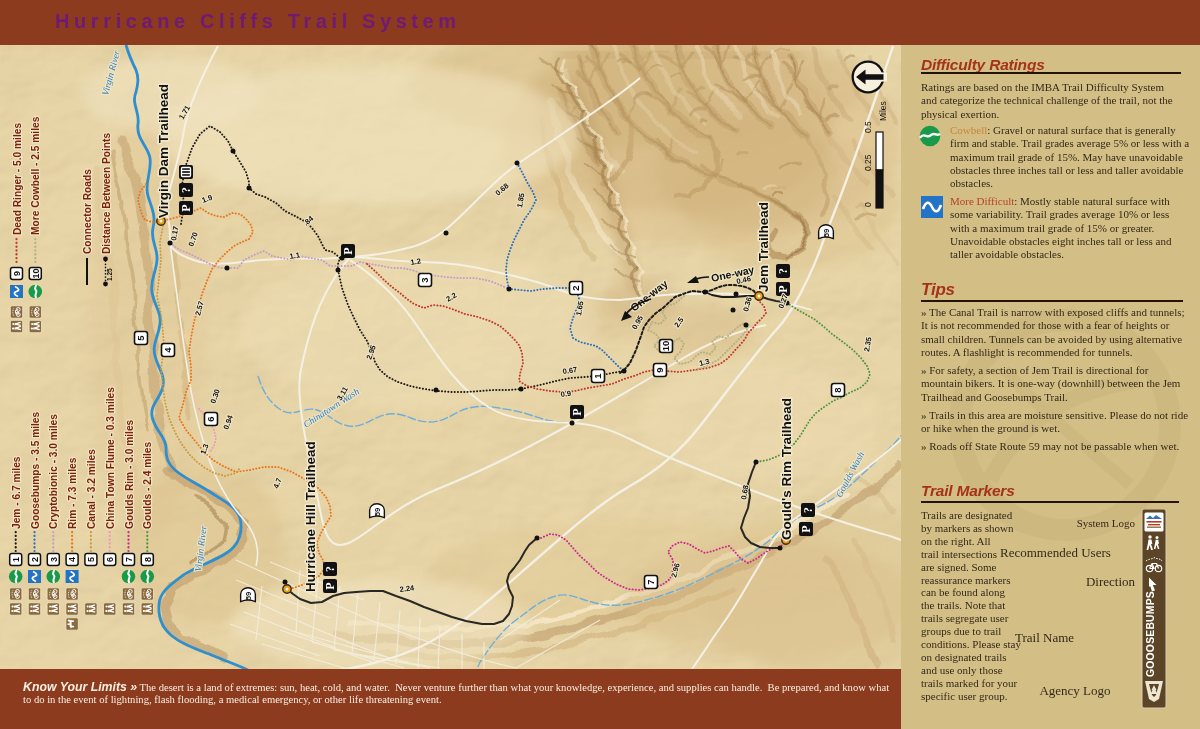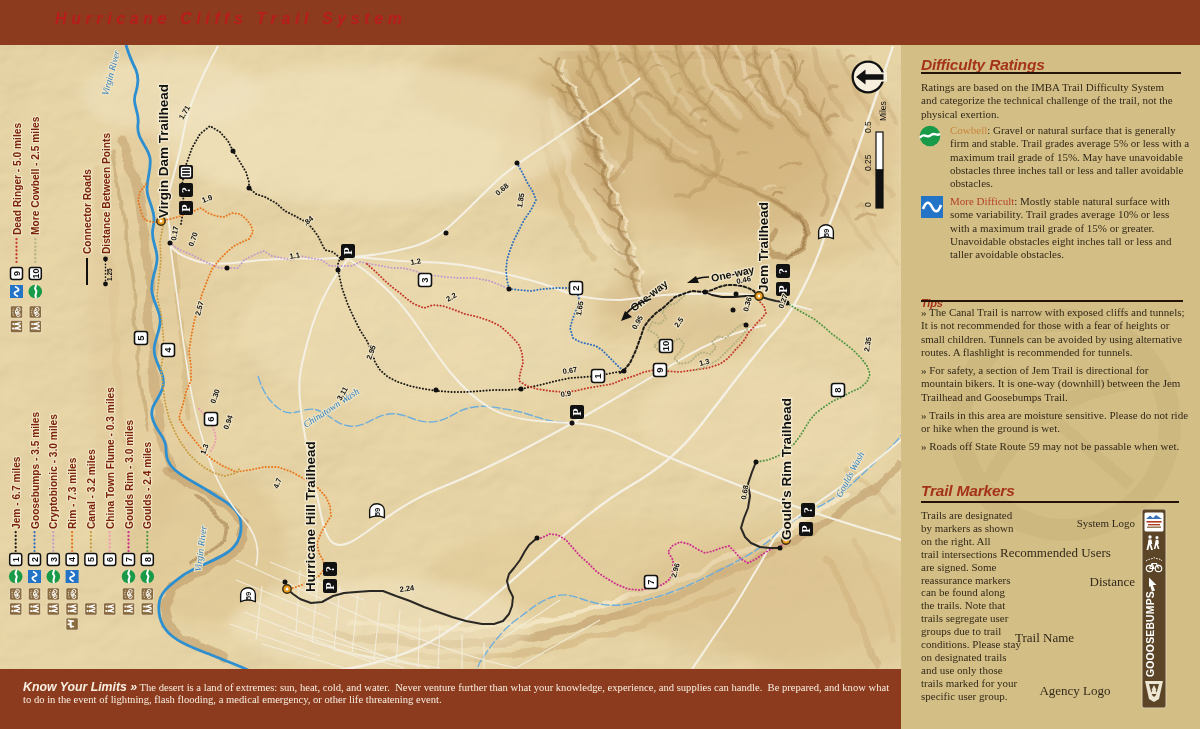--- a/index.html
+++ b/index.html
@@ -831,21 +831,21 @@
 <line x1="105.5" y1="261" x2="105.5" y2="282" stroke="#111" stroke-width="1.6" stroke-dasharray="0.2 3" stroke-linecap="round"></line>
 <circle cx="105.5" cy="259" r="2.4" fill="#111"></circle>
           <circle cx="105.5" cy="284" r="2.4" fill="#111"></circle>
 <text x="112" y="281" transform="rotate(-90,112,281)" font-size="6.5" font-weight="bold" fill="#111" font-family="Liberation Sans,sans-serif">1.25</text>
 </g>
       </g>
 </svg>
 
 <div class="abs" style="left:0;top:0;width:1200px;height:45px;background:#8D3B1E;"></div>
 
-<div class="abs" style="left:55px;top:10px;color:#b91c1c;font-size:16px;font-weight:bold;font-style:italic;letter-spacing:4.6px;">Hurricane Cliffs Trail System</div>
+<div class="abs" style="left:55px;top:10px;color:#701a75;font-size:20px;font-weight:bold;letter-spacing:4.6px;">Hurricane Cliffs Trail System</div>
 
 <div class="abs" style="left:0;top:669px;width:901px;height:60px;background:#8D3B1E;"></div>
 
 <div class="abs ser" style="left:23px;top:681px;width:880px;color:#F7EFE2;font-size:10.6px;line-height:12.4px;"><span style="font-family:'Liberation Sans',sans-serif;font-style:italic;font-weight:bold;font-size:12.3px;">Know Your Limits&nbsp;»</span> The desert is a land of extremes: sun, heat, cold, and water.&nbsp; Never venture further than what your knowledge, experience, and supplies can handle.&nbsp; Be prepared, and know what<br>to do in the event of lightning, flash flooding, a medical emergency, or other life threatening event.</div>
 
 <div class="abs" style="left:901px;top:45px;width:299px;height:684px;background:#D3BF85;"></div>
 
 <svg class="abs" style="left:930px;top:300px" width="260" height="260" viewBox="0 0 260 260" opacity="0.08">
 <circle cx="135" cy="125" r="105" fill="none" stroke="#8A6B3F" stroke-width="22"></circle>
 <path d="M60,180 C90,120 140,90 210,80" fill="none" stroke="#8A6B3F" stroke-width="16"></path>
@@ -865,21 +865,21 @@
 
 <div class="abs ser" style="left:950px;top:124px;width:280px;color:#33291B;font-size:11px;line-height:13.3px;"><span style="color:#C9853B;">Cowbell</span>: Gravel or natural surface that is generally<br>firm and stable. Trail grades average 5% or less with a<br>maximum trail grade of 15%. May have unavoidable<br>obstacles three inches tall or less and taller avoidable<br>obstacles.</div>
 
 <svg class="abs" style="left:921px;top:196px" width="22" height="22" viewBox="0 0 22 22">
       <rect x="0" y="0" width="22" height="22" fill="#2373C6"></rect>
       <path d="M2,13 C5,5 8,5 11,11 C14,17 17,17 20,9" fill="none" stroke="#fff" stroke-width="2.6"></path>
     </svg>
 
 <div class="abs ser" style="left:950px;top:195px;width:280px;color:#33291B;font-size:11px;line-height:13.3px;"><span style="color:#B5412A;">More Difficult</span>: Mostly stable natural surface with<br>some variability. Trail grades average 10% or less<br>with a maximum trail grade of 15% or greater.<br>Unavoidable obstacles eight inches tall or less and<br>taller avoidable obstacles.</div>
 
-<div class="abs" style="left:921px;top:297px;color:#A5331B;font-size:11px;font-weight:bold;font-style:italic;letter-spacing:-0.2px;">Tips</div>
+<div class="abs" style="left:921px;top:280px;color:#A5331B;font-size:17px;font-weight:bold;font-style:italic;letter-spacing:-0.2px;">Tips</div>
 
 <div class="abs" style="left:921px;top:299.5px;width:262px;height:2px;background:#241307;"></div>
 
 <div class="abs ser" style="left:921px;top:306px;width:295px;color:#33291B;font-size:11px;line-height:13.3px;">» The Canal Trail is narrow with exposed cliffs and tunnels;<br>It is not recommended for those with a fear of heights or<br>small children. Tunnels can be avoided by using alternative<br>routes. A flashlight is recommended for tunnels.</div>
 
 <div class="abs ser" style="left:921px;top:364px;width:295px;color:#33291B;font-size:11px;line-height:13.3px;">» For safety, a section of Jem Trail is directional for<br>mountain bikers. It is one-way (downhill) between the Jem<br>Trailhead and Goosebumps Trail.</div>
 
 <div class="abs ser" style="left:921px;top:409px;width:295px;color:#33291B;font-size:11px;line-height:13.3px;">» Trails in this area are moisture sensitive. Please do not ride<br>or hike when the ground is wet.</div>
 
 <div class="abs ser" style="left:921px;top:440px;width:295px;color:#33291B;font-size:11px;line-height:13.3px;">» Roads off State Route 59 may not be passable when wet.</div>
@@ -887,21 +887,21 @@
 <div class="abs" style="left:921px;top:482px;color:#A5331B;font-size:15.5px;font-weight:bold;font-style:italic;letter-spacing:-0.2px;text-align:center;">Trail Markers</div>
 
 <div class="abs" style="left:921px;top:501px;width:258px;height:2px;background:#241307;"></div>
 
 <div class="abs ser" style="left:921px;top:509px;width:160px;color:#33291B;font-size:11px;line-height:12.9px;">Trails are designated<br>by markers as shown<br>on the right. All<br>trail intersections<br>are signed. Some<br>reassurance markers<br>can be found along<br>the trails. Note that<br>trails segregate user<br>groups due to trail<br>conditions. Please stay<br>on designated trails<br>and use only those<br>trails marked for your<br>specific user group.</div>
 
 <div class="abs ser" style="left:1015px;top:517px;width:120px;text-align:right;color:#33291B;font-size:11px;">System Logo</div>
 
 <div class="abs ser" style="left:1000px;top:545px;width:135px;text-align:left;color:#33291B;font-size:13px;">Recommended Users</div>
 
-<div class="abs ser" style="left:1015px;top:574px;width:120px;text-align:right;color:#33291B;font-size:13px;">Distance</div>
+<div class="abs ser" style="left:1015px;top:574px;width:120px;text-align:right;color:#33291B;font-size:13px;">Direction</div>
 
 <div class="abs ser" style="left:1015px;top:630px;width:120px;color:#33291B;font-size:13px;">Trail Name</div>
 
 <div class="abs ser" style="left:1015px;top:683px;width:120px;text-align:center;color:#33291B;font-size:13px;">Agency Logo</div>
 
 <svg class="abs" style="left:1140px;top:509px" width="28" height="200" viewBox="0 0 28 200">
   <rect x="2" y="0" width="24" height="199" rx="2" fill="#5B4526" stroke="#D9CDB0" stroke-width="1"></rect>
 
   <rect x="4.5" y="3.5" width="19" height="19" rx="1.5" fill="#fff"></rect>
   <path d="M6,10 L10,6.5 L13,9 L16,6 L22,10 Z" fill="#3A72B8"></path>

